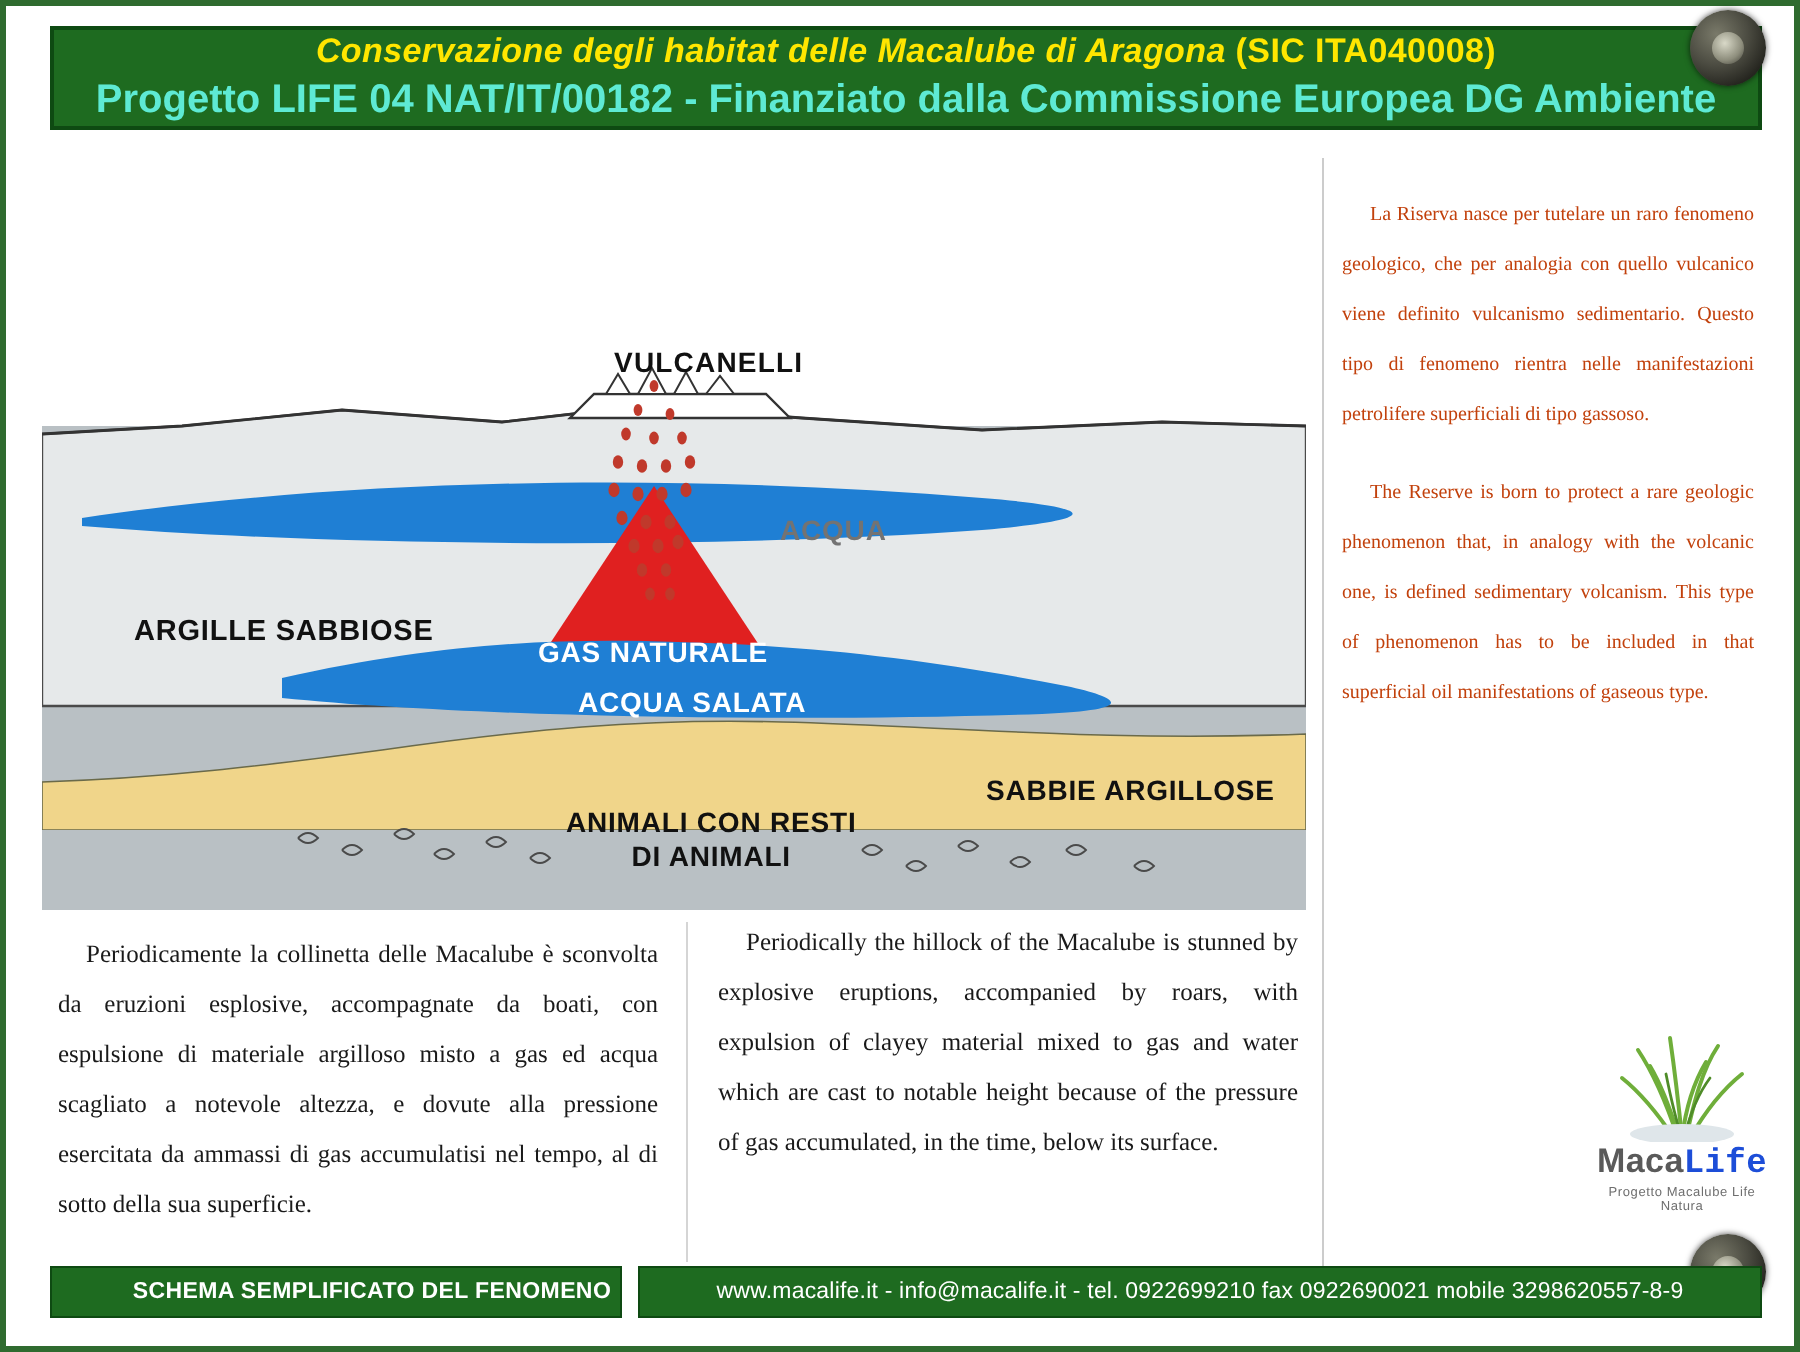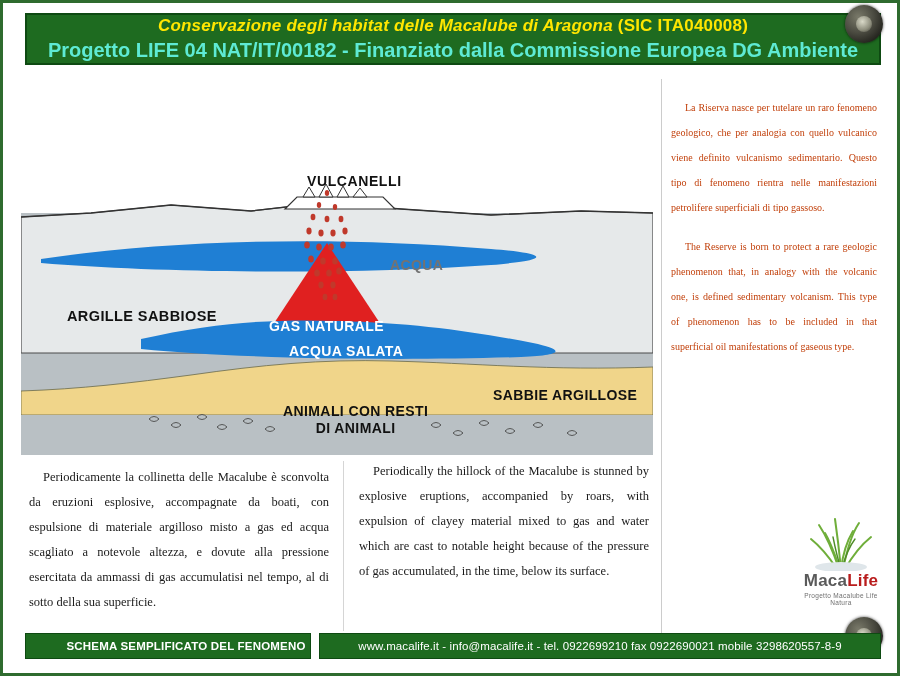--- a/index.html
+++ b/index.html
@@ -98,21 +98,21 @@
     background: #d5d5d5;
   }
 
   
   .logo {
     position: absolute; left: 790px; top: 500px; width: 96px; height: 120px;
     text-align: center;
   }
   .logo .grass { position: relative; height: 68px; }
   .logo .name { font-size: 17px; font-weight: bold; color: #5a5a5a; letter-spacing: .2px; }
-  .logo .name .life { color: #b91c1c; }
+  .logo .name .life { color: #1d4ed8; font-family: Liberation Mono, monospace; }
   .logo .tag { font-size: 6.5px; color: #6f6f6f; letter-spacing: .3px; margin-top: 1px; }
 
   
   .footer-left {
     position: absolute; left: 22px; bottom: 14px; width: 286px; height: 26px;
     background: #1e6b20; border: 1px solid #0e4a12;
     display: flex; align-items: center; justify-content: center;
     color: #ffffff; font-size: 11.5px; font-weight: bold; letter-spacing: .2px; padding-left: 36px;
   }
   .footer-right {

